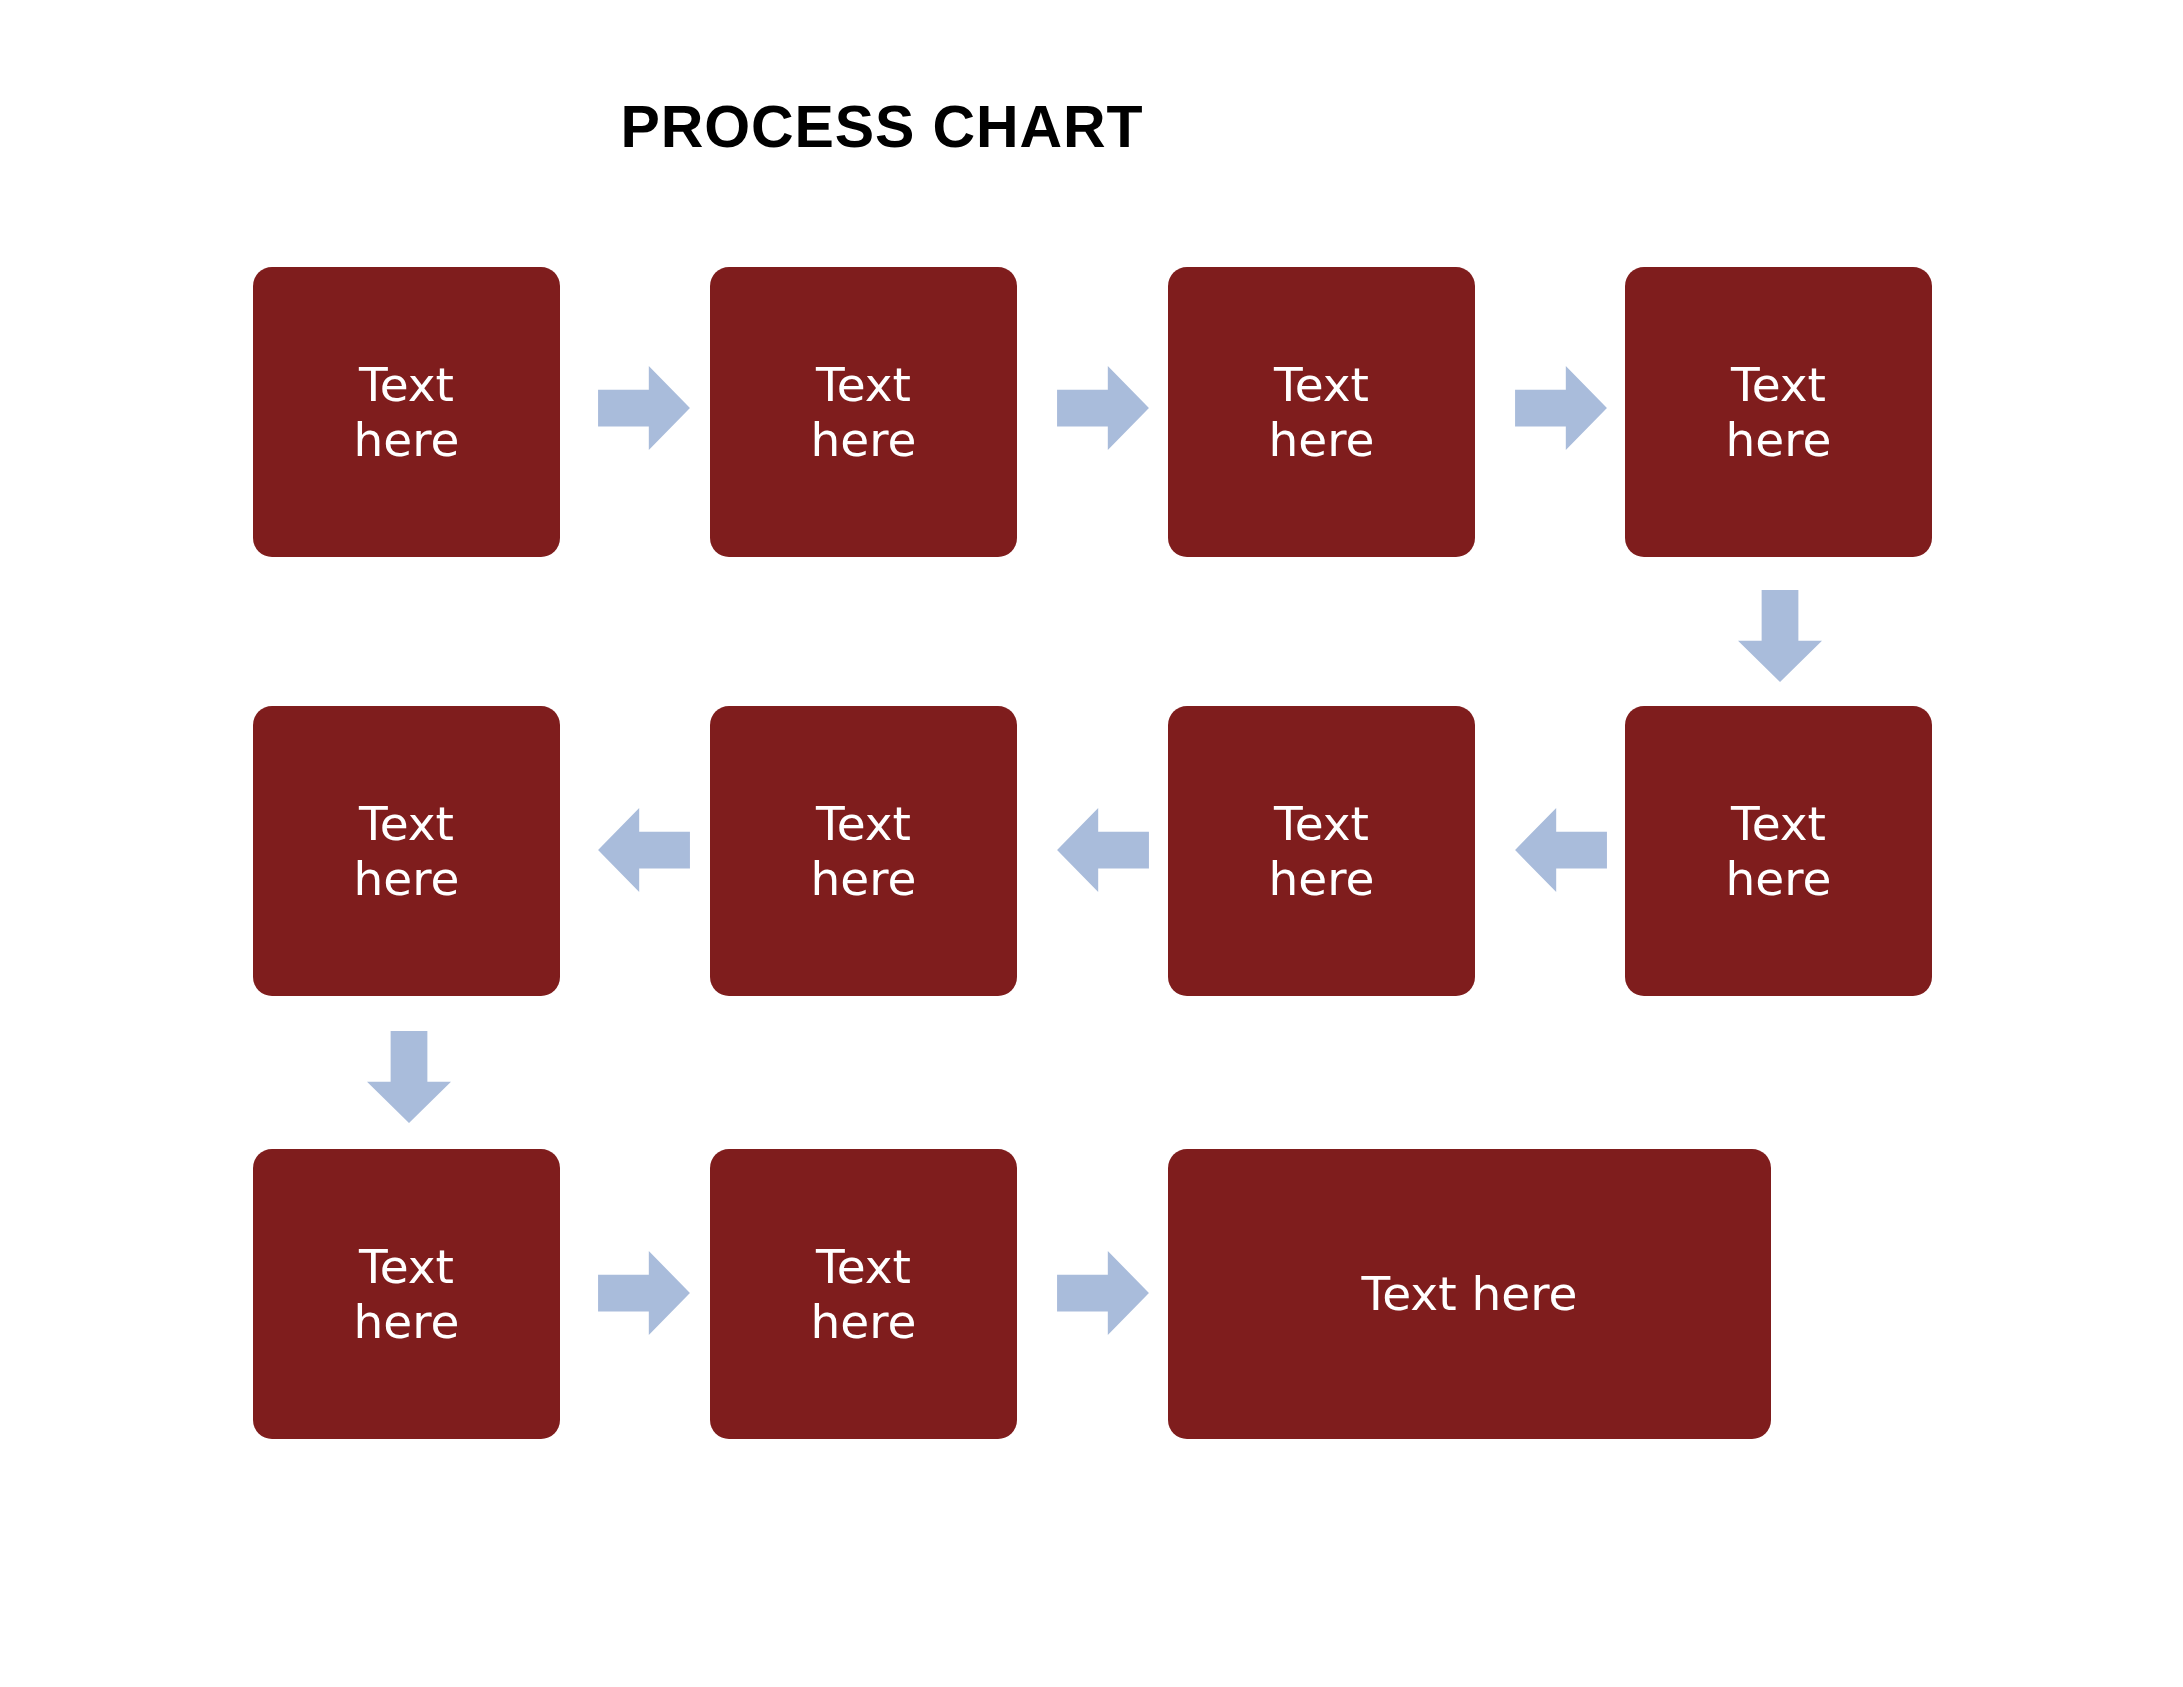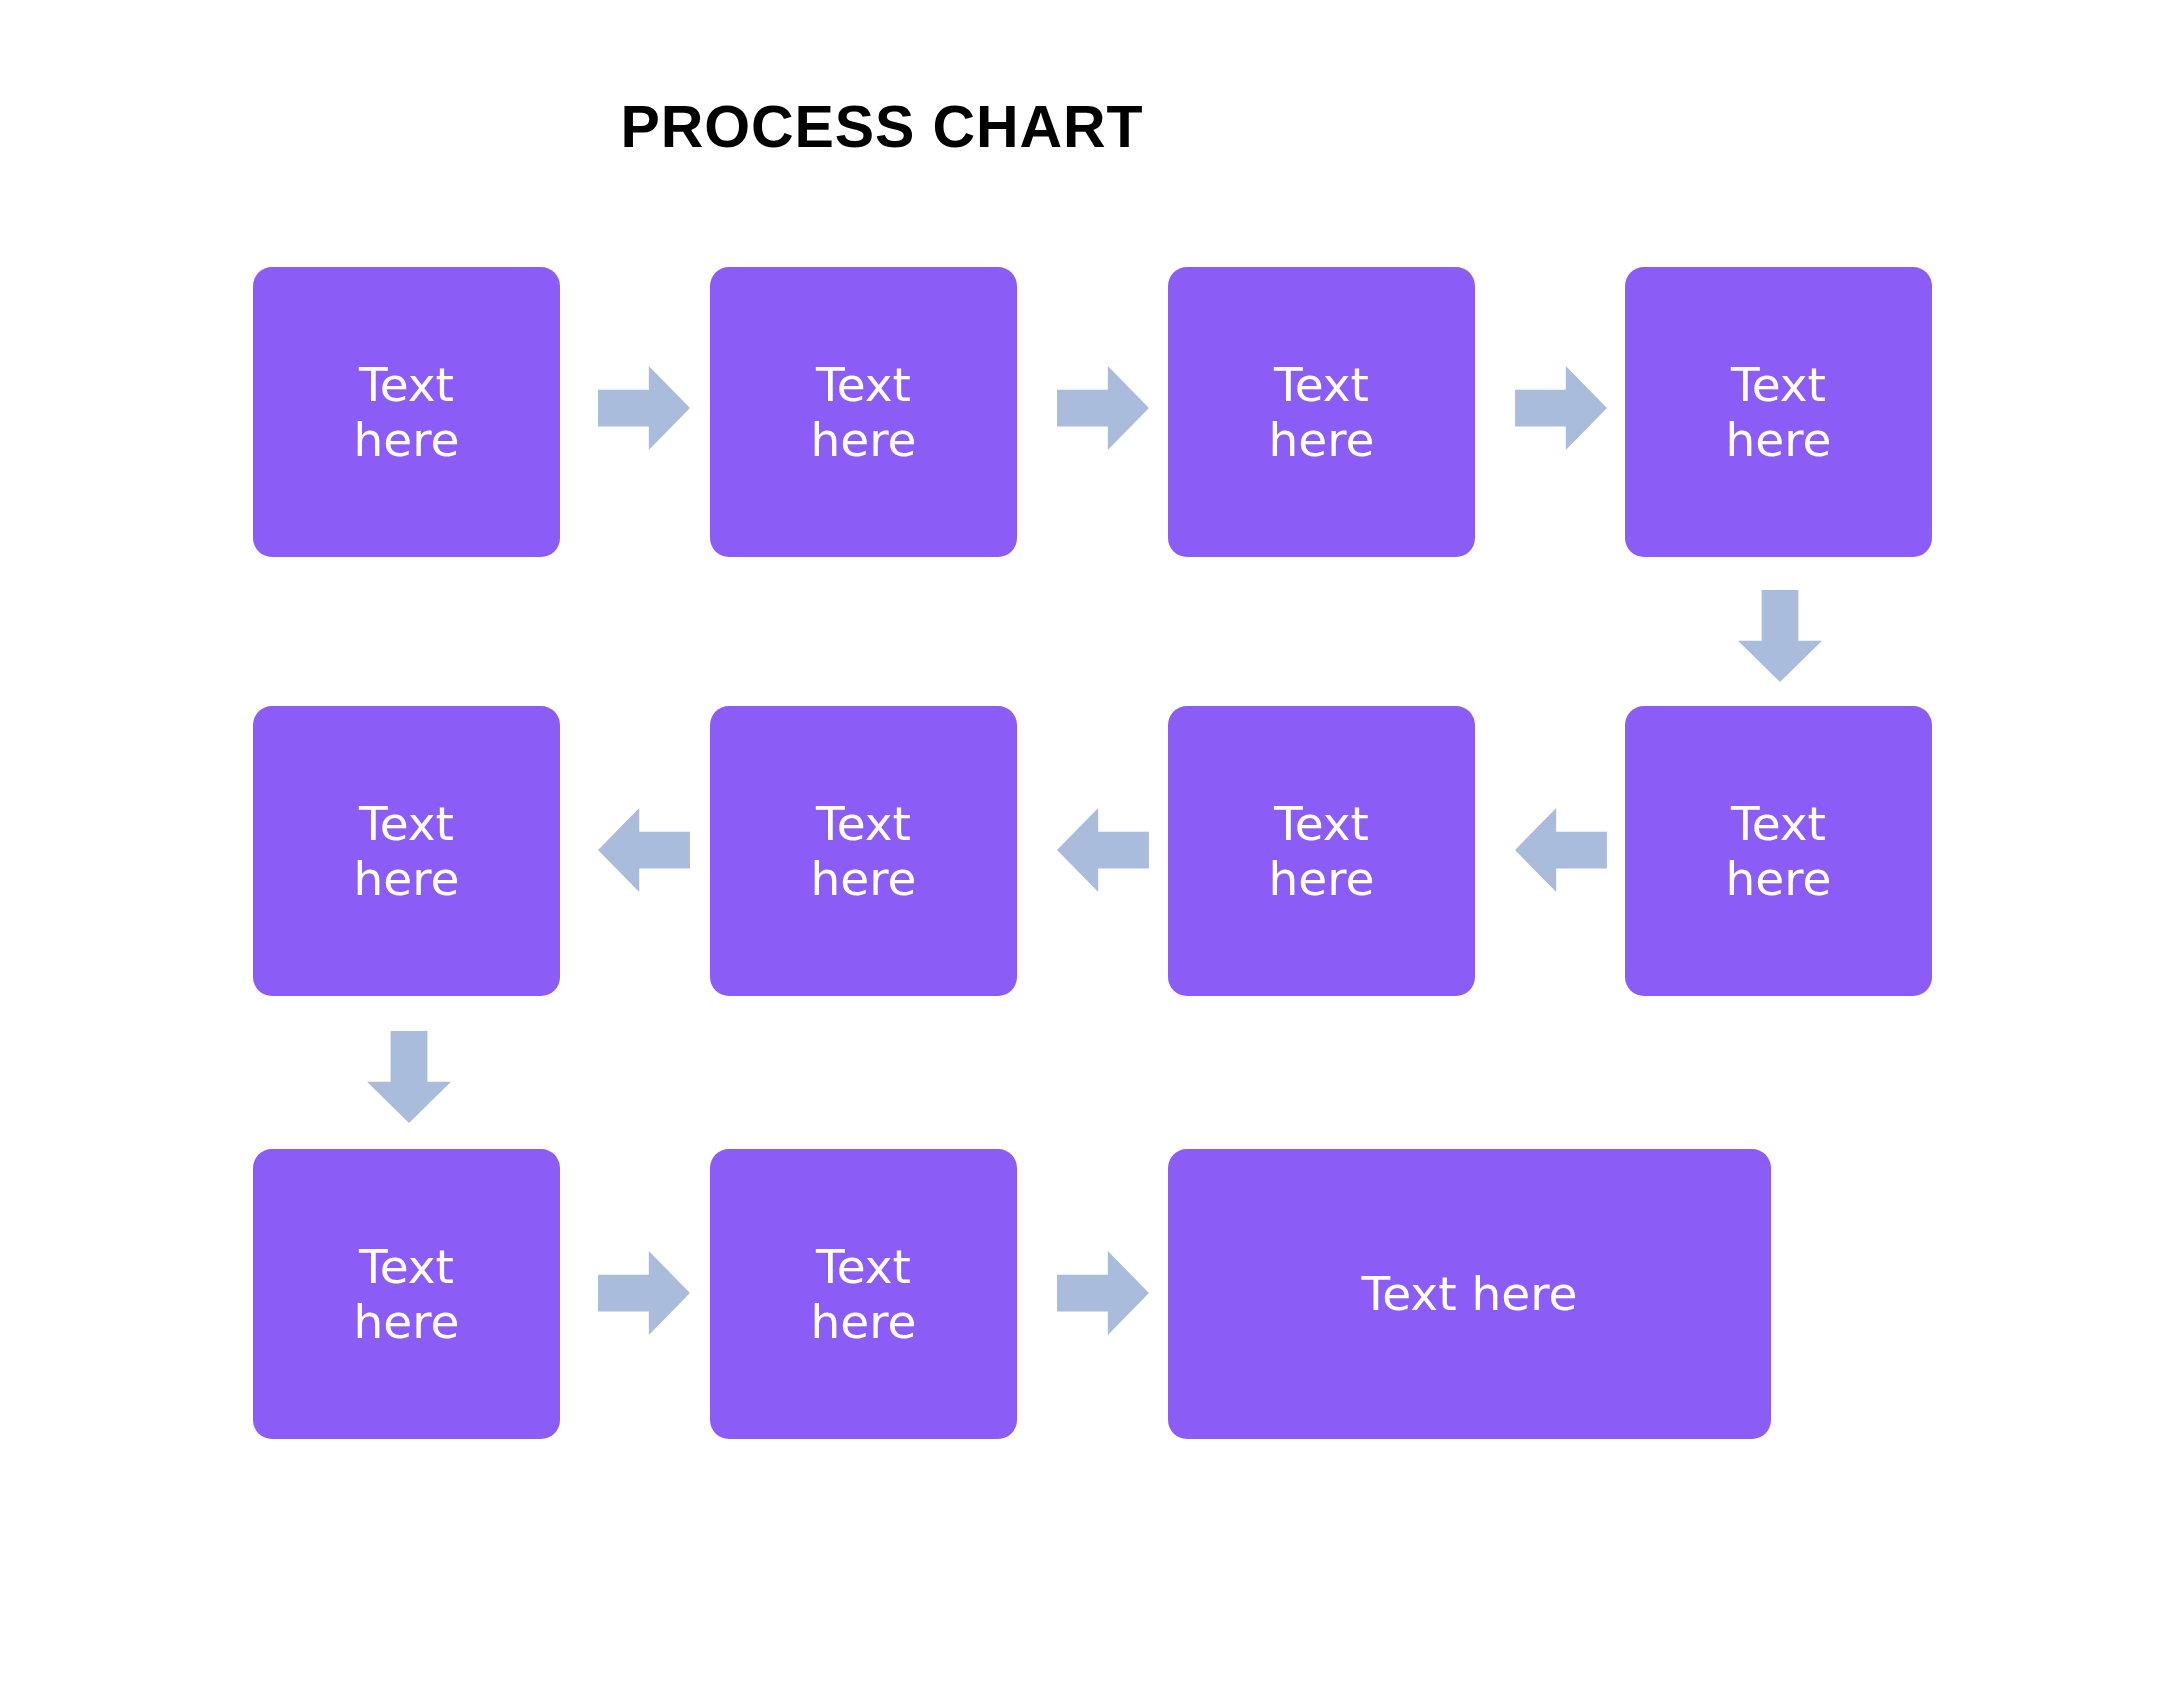--- a/index.html
+++ b/index.html
@@ -36,21 +36,21 @@
     color: #000000;
     line-height: 1;
     
     transform: translateX(-210px);
     white-space: nowrap;
   }
 
   
   .pbox {
     position: absolute;
-    background: #8b5cf6;
+    background: #7f1d1d;
     border-radius: 19px;
     display: flex;
     align-items: center;
     justify-content: center;
     box-sizing: border-box;
   }
   .pbox .pbox-label {
     color: #ffffff;
     font-family: "DejaVu Sans", sans-serif;
     font-size: 47px;

